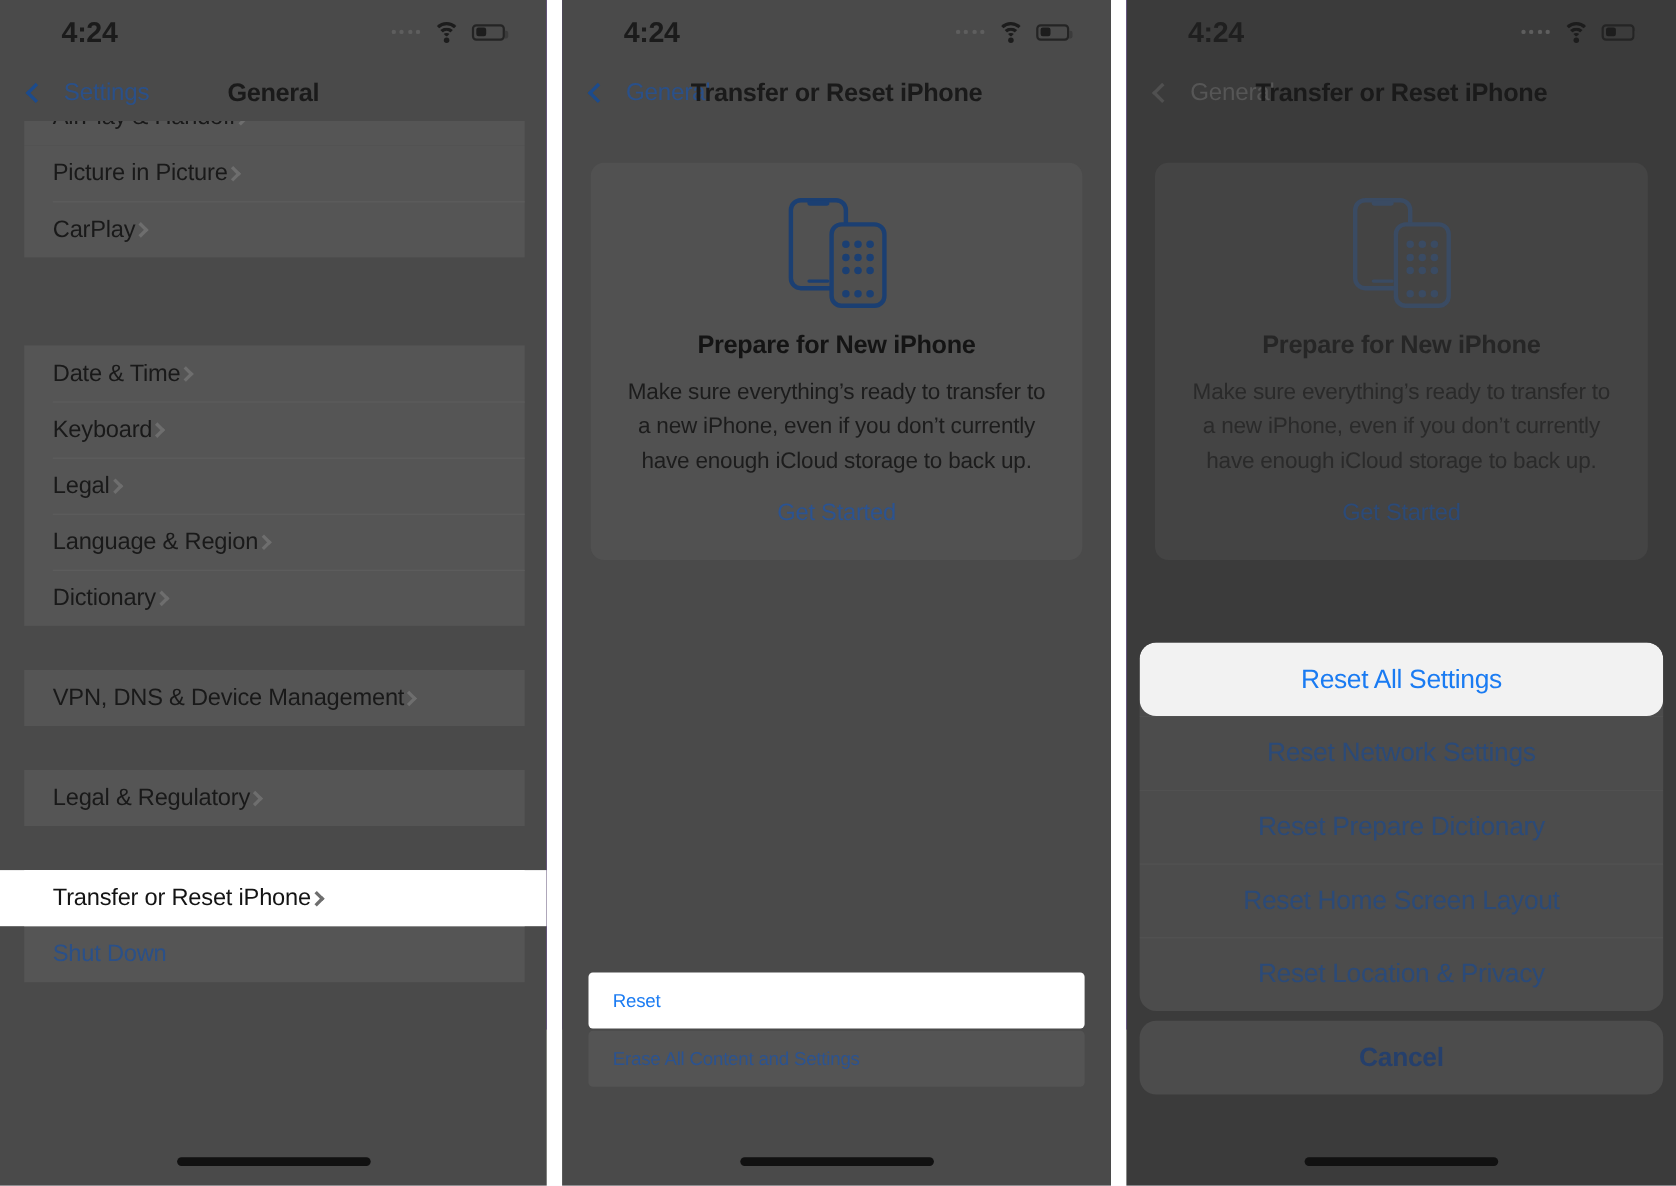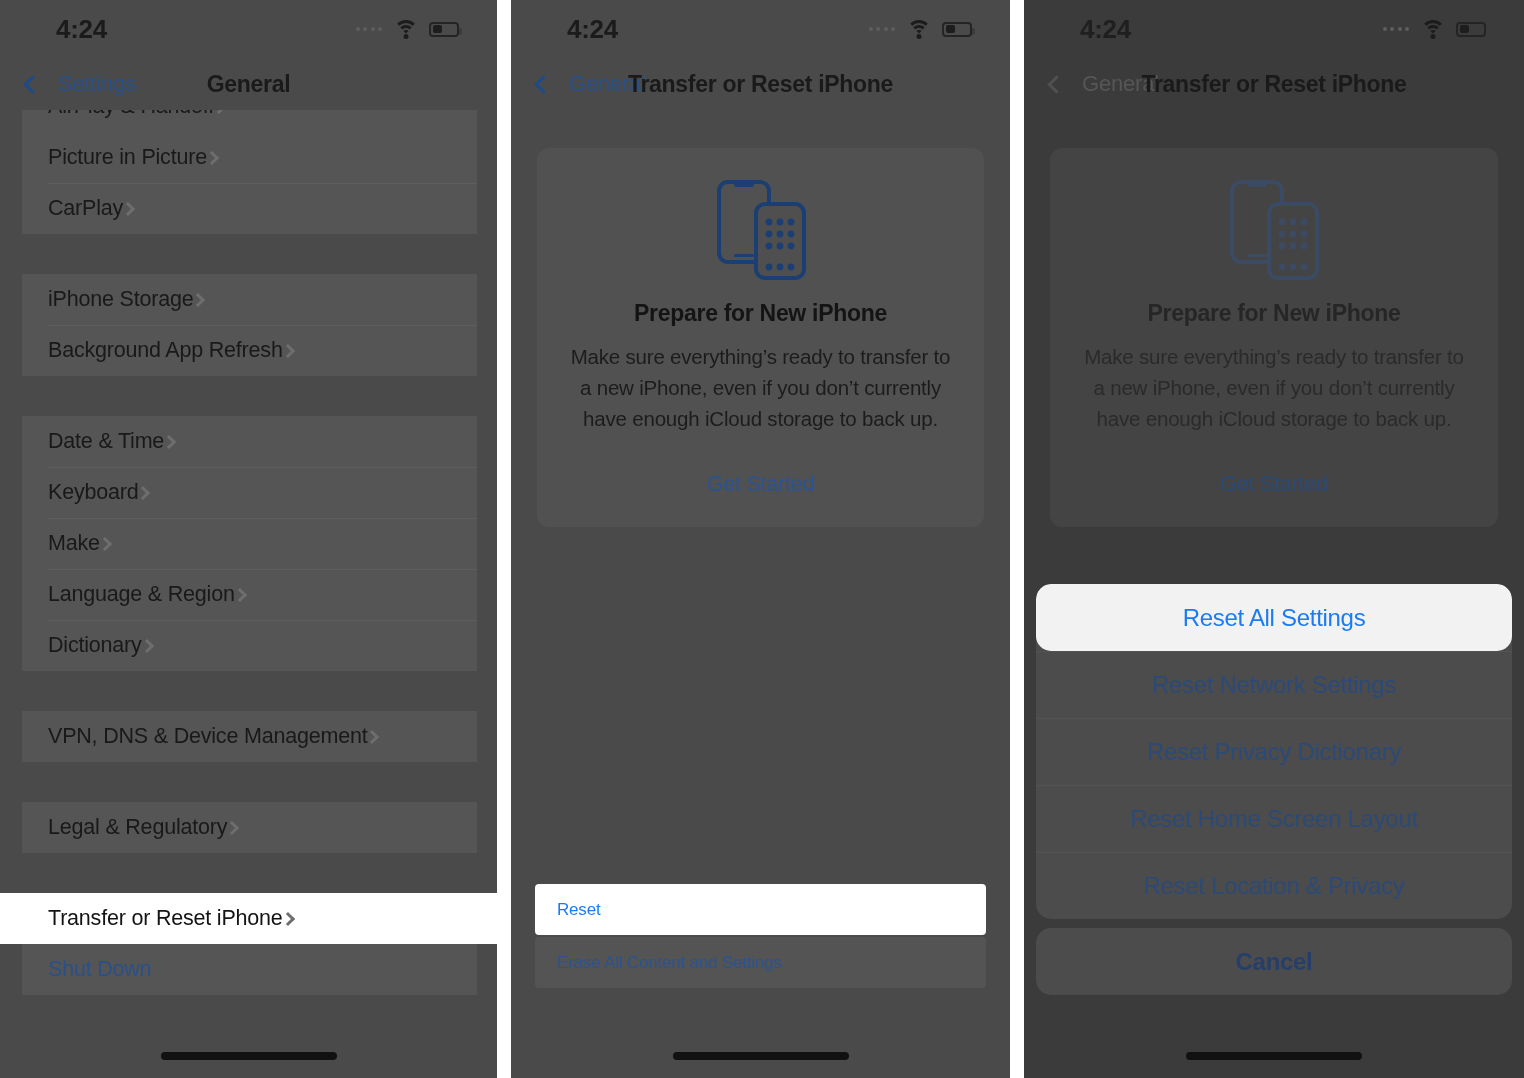--- a/index.html
+++ b/index.html
@@ -65,21 +65,21 @@
   .band { position:relative; background:#ffffff; }
   .band .group { background:#ffffff; }
   .band .row-label { color:#141414; }
 
   
   .card { margin:38px 26px 0 26px; background:#515151; border-radius:12px; padding:28px 26px 30px 26px;
           text-align:center; }
   .card-icon { height:108px; display:flex; align-items:center; justify-content:center; margin-bottom:16px; }
   .card-title { font-size:23px; font-weight:bold; color:#141414; letter-spacing:-0.3px; margin-bottom:14px; }
   .card-body { font-size:20.5px; line-height:31px; color:#1c1c1c; letter-spacing:-0.2px; margin:0 4px; }
-  .card-link { margin-top:38px; font-size:21.5px; color:#2b5391; letter-spacing:-0.2px; cursor:pointer; }
+  .card-link { margin-top:20px; font-size:21.5px; color:#2b5391; letter-spacing:-0.2px; cursor:pointer; }
 
   
   .sheet2 { position:absolute; left:0; right:0; bottom:90px; }
   .sheet2-grp { margin:0 24px; background:#545454; border-radius:4px; overflow:hidden; }
   .sheet2-row { height:51px; display:flex; align-items:center; padding:0 22px; font-size:17px;
                 color:#2b5391; letter-spacing:-0.2px; cursor:pointer; }
   .sheet2-hl { background:#ffffff; }
   .sheet2-hl .sheet2-row { color:#1a7bf2; }
 
   
@@ -148,44 +148,34 @@
           <span class="chev"></span>
         </div>
         <div class="row">
           <span class="row-label">CarPlay</span>
           <span class="chev"></span>
         </div>
       </div>
 
       <div class="spacer"></div>
 
-      <div class="group">
-        <div class="row">
-          <span class="row-label">iPhone Storage</span>
-          <span class="chev"></span>
-        </div>
-        <div class="row">
-          <span class="row-label">Background App Refresh</span>
-          <span class="chev"></span>
-        </div>
-      </div>
 
       <div class="spacer"></div>
 
       <div class="group">
         <div class="row">
           <span class="row-label">Date &amp; Time</span>
           <span class="chev"></span>
         </div>
         <div class="row">
           <span class="row-label">Keyboard</span>
           <span class="chev"></span>
         </div>
         <div class="row">
-          <span class="row-label">Make</span>
+          <span class="row-label">Legal</span>
           <span class="chev"></span>
         </div>
         <div class="row">
           <span class="row-label">Language &amp; Region</span>
           <span class="chev"></span>
         </div>
         <div class="row">
           <span class="row-label">Dictionary</span>
           <span class="chev"></span>
         </div>
@@ -358,21 +348,21 @@
       </div>
       <div class="card-title" style="color:#262626;">Prepare for New iPhone</div>
       <div class="card-body" style="color:#2a2a2a;">Make sure everything’s ready to transfer to a new iPhone, even if you don’t currently have enough iCloud storage to back up.</div>
       <div class="card-link" style="color:#2b4a78;">Get Started</div>
     </div>
 
     <div class="actionsheet">
       <div class="as-group">
         <div class="as-item as-hl">Reset All Settings</div>
         <div class="as-item">Reset Network Settings</div>
-        <div class="as-item">Reset Privacy Dictionary</div>
+        <div class="as-item">Reset Prepare Dictionary</div>
         <div class="as-item">Reset Home Screen Layout</div>
         <div class="as-item">Reset Location &amp; Privacy</div>
       </div>
       <div class="as-group">
         <div class="as-item as-cancel">Cancel</div>
       </div>
     </div>
 
     <div class="home-ind"></div>
   </div>

